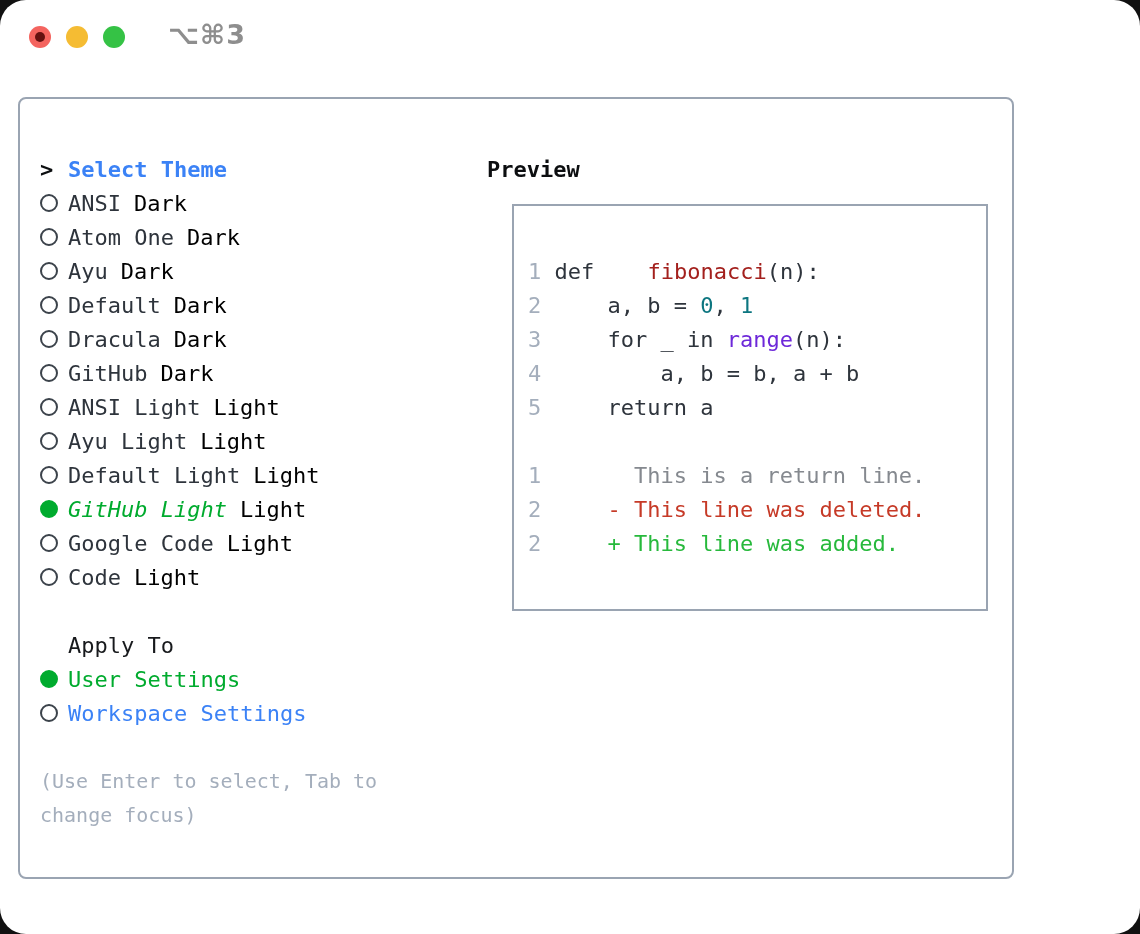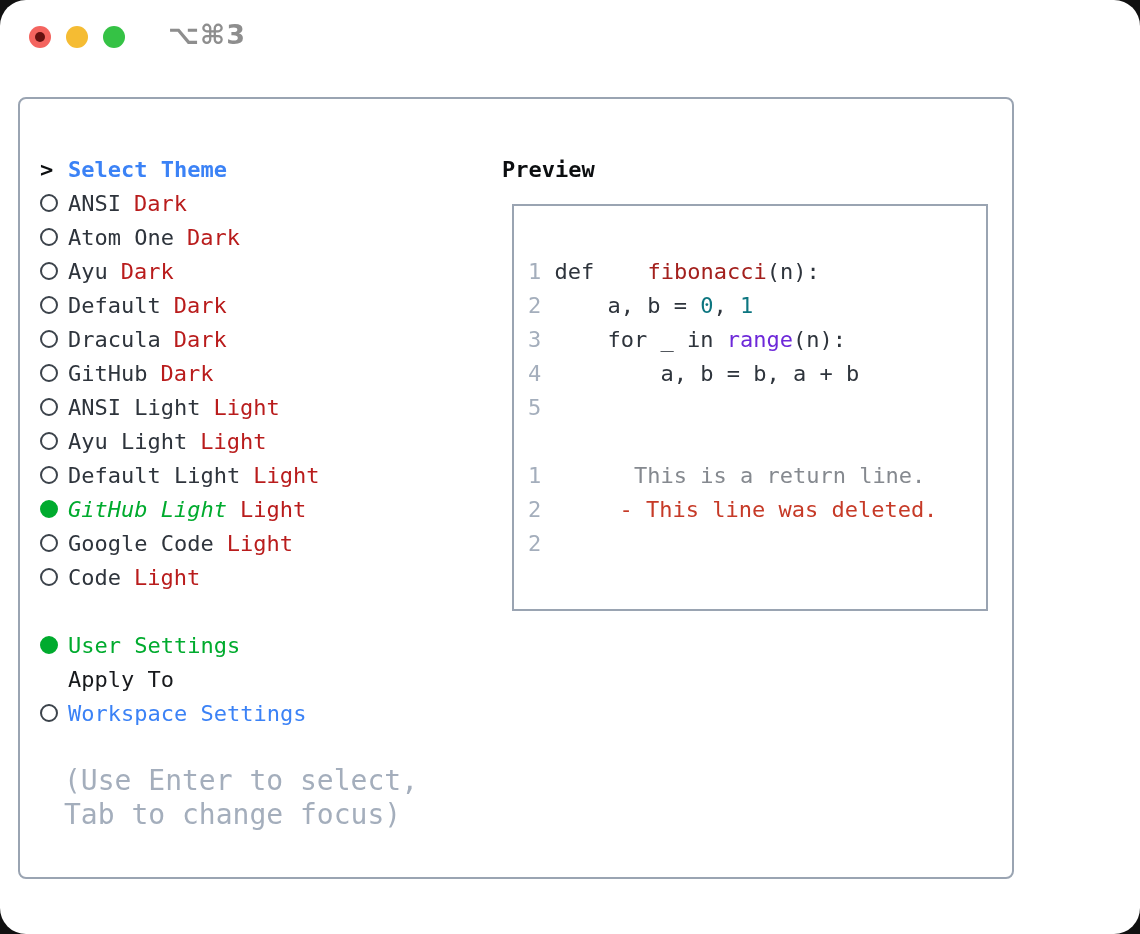--- a/index.html
+++ b/index.html
@@ -27,44 +27,44 @@
   
   .leftcol{position:absolute;left:20px;top:53px;width:440px;font-size:22px;}
   .row{display:flex;align-items:center;height:34px;white-space:pre;}
   .marker{width:28px;display:flex;align-items:center;flex:0 0 28px;}
   .ring{width:14px;height:14px;border:2px solid #3c434b;border-radius:50%;box-sizing:content-box;}
   .row.selected .ring{background:#00ab2e;border-color:#00ab2e;}
   .hdr-prefix{width:28px;flex:0 0 28px;font-weight:bold;color:#0c0e10;}
   .hdr-label{font-weight:bold;color:#3b82f6;}
   .tname{color:#2e343c;margin-right:13px;}
   .row.selected .tname{color:#00ab2e;font-style:italic;}
-  .tsuffix{color:#b91c1c;}
+  .tsuffix{color:#000000;}
   .apply-hdr{color:#17191c;}
   .aname{color:#3b82f6;}
   .row.selected .aname{color:#00ab2e;}
   .spacer{height:34px;}
-  .hint{width:400px;color:#a4aebc;font-size:28px;line-height:34px;margin-top:0;margin-left:24px;}
+  .hint{width:400px;color:#a4aebc;font-size:20px;line-height:34px;margin-top:0;}
   
   .preview-hdr{
-    position:absolute;left:482px;top:53px;height:34px;display:flex;align-items:center;
+    position:absolute;left:467px;top:53px;height:34px;display:flex;align-items:center;
     font-size:22px;font-weight:bold;color:#0c0e10;
   }
   .preview-box{
     position:absolute;left:492px;top:105px;width:476px;height:407px;
     border:2px solid #9aa4b2;box-sizing:border-box;background:#fff;
     padding:48px 0 0 14px;overflow:hidden;
   }
   .cline{height:34px;display:flex;align-items:center;white-space:pre;font-size:22px;}
   .ln{color:#a4aebc;}
   .s-code{color:#2e343c;}
   .s-red{color:#a3201d;margin-left:40px;}
   .s-teal{color:#0d7680;}
   .s-blue{color:#6d28d9;}
   .s-gray{color:#85898f;}
-  .s-del{color:#c63a27;margin-left:12px;}
+  .s-del{color:#c63a27;}
   .s-add{color:#27b93c;}
   .blankline{height:34px;}
 </style>
 </head>
 <body>
 
 <div class="window">
 
   <div class="titlebar">
     <span class="tl red">
@@ -140,28 +140,28 @@
         <span class="tsuffix">Light</span>
       </div>
       <div class="row">
         <span class="marker"><span class="ring"></span></span>
         <span class="tname">Code</span>
         <span class="tsuffix">Light</span>
       </div>
 
       <div class="spacer"></div>
 
-      <div class="row selected">
-        <span class="marker"><span class="ring"></span></span>
-        <span class="aname">User Settings</span>
-      </div>
       <div class="row">
         <span class="marker"></span>
         <span class="apply-hdr">Apply To</span>
       </div>
+      <div class="row selected">
+        <span class="marker"><span class="ring"></span></span>
+        <span class="aname">User Settings</span>
+      </div>
       <div class="row">
         <span class="marker"><span class="ring"></span></span>
         <span class="aname">Workspace Settings</span>
       </div>
 
       <div class="spacer"></div>
 
       <div class="hint">(Use Enter to select, Tab to change focus)</div>
     </div>
 
@@ -174,30 +174,30 @@
       <div class="cline">
         <span class="ln">2</span><span class="s-code">     a, b = </span><span class="s-teal">0</span><span class="s-code">, </span><span class="s-teal">1</span>
       </div>
       <div class="cline">
         <span class="ln">3</span><span class="s-code">     for _ in </span><span class="s-blue">range</span><span class="s-code">(n):</span>
       </div>
       <div class="cline">
         <span class="ln">4</span><span class="s-code">         a, b = b, a + b</span>
       </div>
       <div class="cline">
-        <span class="ln">5</span>
+        <span class="ln">5</span><span class="s-code">     return a</span>
       </div>
 
       <div class="blankline"></div>
 
       <div class="cline">
         <span class="ln">1</span><span class="s-gray">       This is a return line.</span>
       </div>
       <div class="cline">
         <span class="ln">2</span><span class="s-code">     </span><span class="s-del">- This line was deleted.</span>
       </div>
       <div class="cline">
-        <span class="ln">2</span><span class="s-code">     </span>
+        <span class="ln">2</span><span class="s-code">     </span><span class="s-add">+ This line was added.</span>
       </div>
     </div>
 
   </div>
 </div>
 
 </body></html>

